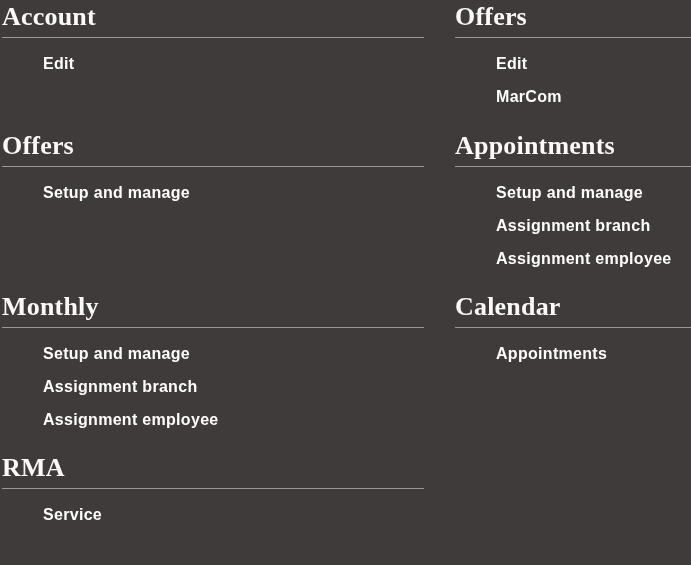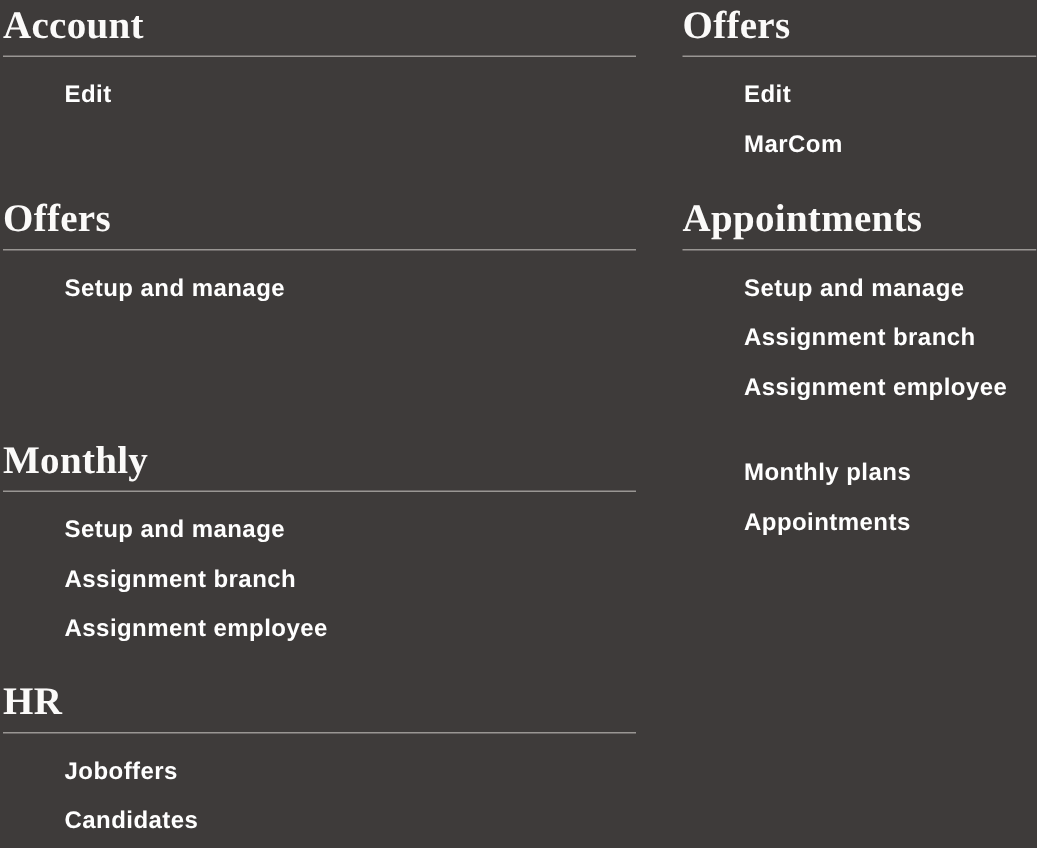--- a/index.html
+++ b/index.html
@@ -94,28 +94,27 @@
   <section class="menu-section">
     <h2 class="section-title">Monthly</h2>
     <ul class="section-items">
       <li>Setup and manage</li>
       <li>Assignment branch</li>
       <li>Assignment employee</li>
     </ul>
   </section>
 
   <section class="menu-section">
+    <h2 class="section-title">Calendar</h2>
     <ul class="section-items">
-      <li>Monthly plans</li>
       <li>Appointments</li>
     </ul>
   </section>
 
-
   <section class="menu-section">
-    <h2 class="section-title">HR</h2>
+    <h2 class="section-title">RMA</h2>
     <ul class="section-items">
-      <li>Joboffers</li>
-      <li>Candidates</li>
+      <li>Service</li>
     </ul>
   </section>
+
 
 </div>
 
 </body></html>

